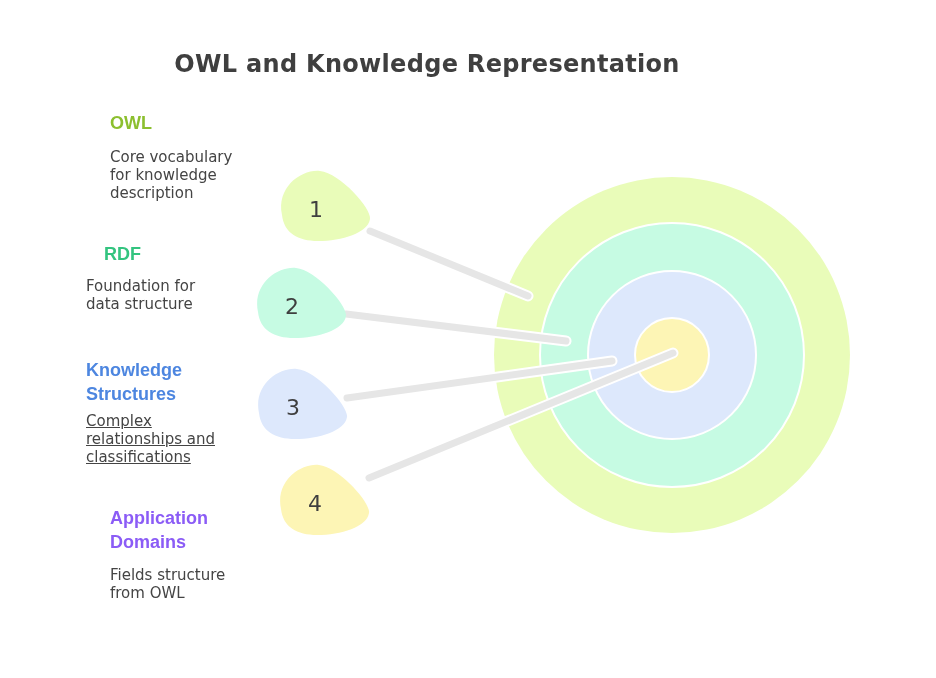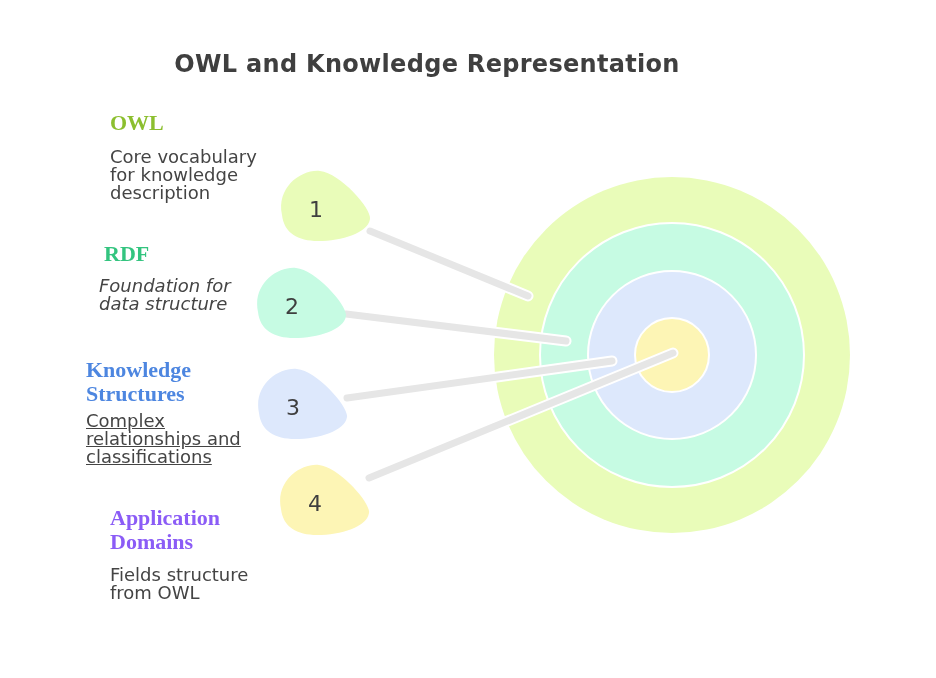--- a/index.html
+++ b/index.html
@@ -2,23 +2,23 @@
 <html><head>
   <meta charset="utf-8">
   <style>
     html, body { margin: 0; padding: 0; background: #ffffff; }
     body { width: 936px; height: 678px; position: relative; overflow: hidden;
            font-family: "DejaVu Sans", sans-serif; }
     #diagram { position: absolute; left: 0; top: 0; }
     .title { position: absolute; left: 0; width: 854px; top: 50px; text-align: center;
              font-family: "DejaVu Sans", sans-serif; font-weight: bold; font-size: 24px;
              color: #3f3f3f; letter-spacing: 0.3px; }
-    .item-title { position: absolute; font-family: Liberation Serif, serif; font-weight: bold;
-                  font-size: 22px; line-height: 24px; white-space: pre-line; }
-    .item-desc { position: absolute; font-family: "DejaVu Sans", sans-serif; font-size: 18px;
+    .item-title { position: absolute; font-family: Liberation Sans, sans-serif; font-weight: bold;
+                  font-size: 18px; line-height: 24px; white-space: pre-line; }
+    .item-desc { position: absolute; font-family: "DejaVu Sans", sans-serif; font-size: 15px;
                  line-height: 18px; color: #444444; white-space: pre-line; }
     .badge-num { font-family: "DejaVu Sans", sans-serif; font-size: 22px; fill: #3f3f3f; }
   </style>
 </head>
 <body>
 
 <svg id="diagram" width="936" height="678" viewBox="0 0 936 678">
   <g id="rings">
       <circle cx="672" cy="355" r="178" fill="#e9fcb9" stroke="none" stroke-width="2"></circle>
       <circle cx="672" cy="355" r="132" fill="#c6fbe3" stroke="#ffffff" stroke-width="2"></circle>
@@ -72,21 +72,21 @@
 </svg>
 
 <div class="title">OWL and Knowledge Representation</div>
 
 <div class="item-title" style="left: 110px; top: 111px; color: rgb(140, 191, 47);">OWL</div>
 <div class="item-desc" style="left:110px; top:148px;">Core vocabulary
 for knowledge
 description</div>
 
 <div class="item-title" style="left: 104px; top: 242px; color: rgb(51, 196, 127);">RDF</div>
-<div class="item-desc" style="left:99px; top:277px;font-style:italic;">Foundation for
+<div class="item-desc" style="left:86px; top:277px;">Foundation for
 data structure</div>
 
 <div class="item-title" style="left: 86px; top: 358px; color: rgb(77, 134, 224);">Knowledge
 Structures</div>
 <div class="item-desc" style="left:86px; top:412px;text-decoration:underline;">Complex
 relationships and
 classifications</div>
 
 <div class="item-title" style="left: 110px; top: 506px; color: #8b5cf6;">Application
 Domains</div>

